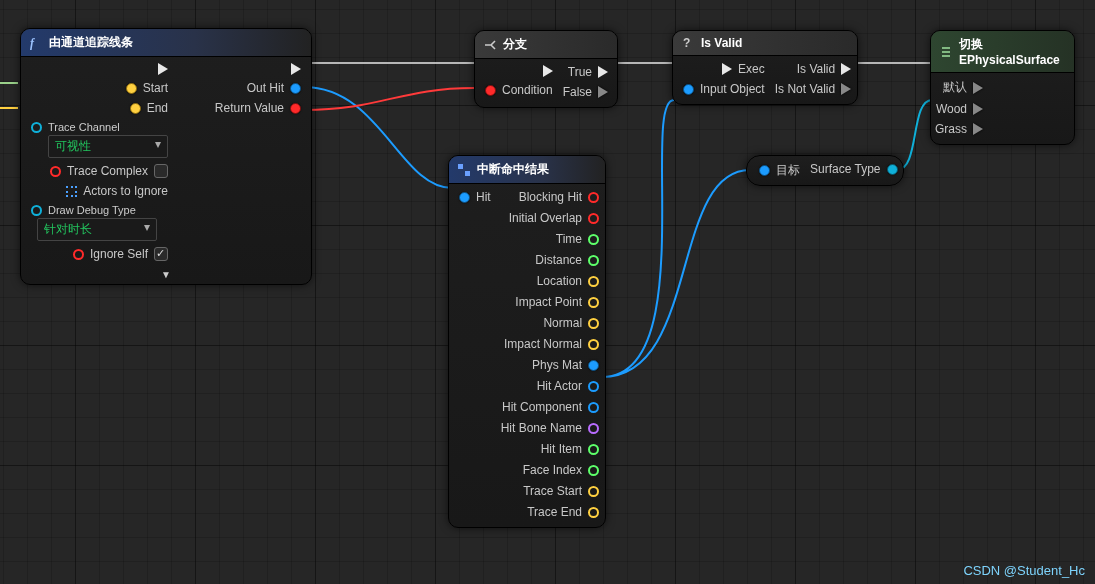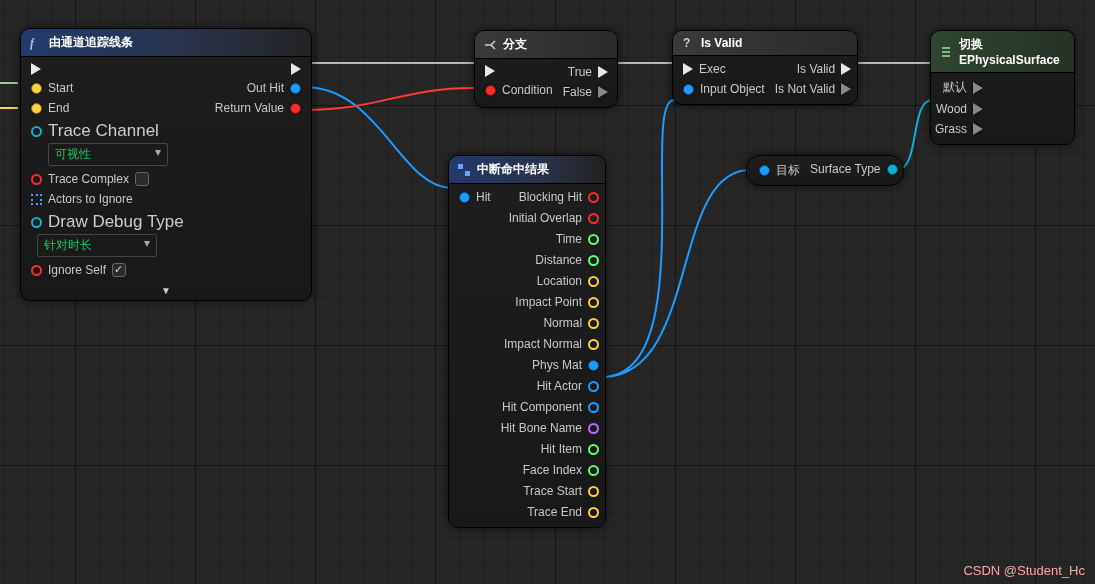--- a/index.html
+++ b/index.html
@@ -35,21 +35,21 @@
     font-weight: 600; color: #fff;
     border-bottom: 1px solid #000;
   }
   .hdr-blue   { background: linear-gradient(90deg,#233a6b 0%, #293249 60%, #222 100%); }
   .hdr-gray   { background: linear-gradient(90deg,#3a3a3a, #2a2a2a); }
   .hdr-green  { background: linear-gradient(90deg,#2e4630, #253225); }
   .hdr-icon { width: 14px; height: 14px; display:inline-flex; align-items:center; justify-content:center; }
   .node-body { padding: 6px 4px 8px; display:flex; justify-content: space-between; gap: 10px; }
   .col { display:flex; flex-direction:column; gap: 6px; }
   .right { align-items: flex-end; }
-  .row { display:flex; align-items:center; gap:6px; white-space: nowrap; }
+  .row { display:flex; align-items:center; gap:6px; white-space: nowrap; justify-content: flex-end; }
   .row.right { flex-direction: row; justify-content: flex-end; }
   .inleft { padding-left: 6px; }
   .inright { padding-right: 6px; }
 
   .pin { width:11px; height:11px; border-radius:50%; border:1px solid #000; box-shadow:0 0 2px rgba(0,0,0,.6); }
   .exec { width:0; height:0; border-style:solid; border-width:6px 0 6px 10px; border-color: transparent transparent transparent #e8e8e8; }
   .exec.out { }
   .exec.hollow { border-color: transparent transparent transparent #888; filter: drop-shadow(0 0 1px #000); }
   .c-blue   { background:#1c9cff; border-color:#0d4f80; }
   .c-yellow { background:#ffd040; border-color:#8a6a10; }
@@ -65,23 +65,23 @@
 
   .select {
     background:#1a1a1a; border:1px solid #444; border-radius:2px;
     padding:2px 20px 2px 6px; color:#22c55e; position:relative; min-width:120px;
   }
   .select::after { content:"▾"; position:absolute; right:6px; top:1px; color:#aaa; }
   .chk { width:14px; height:14px; border:1px solid #666; border-radius:3px; background:#2a2a2a; display:inline-block; }
   .chk.on::after { content:"✓"; color:#ddd; font-size:11px; position:relative; left:1px; top:-2px; }
 
   .advance-arrow { text-align:center; color:#ccc; font-size:10px; padding-bottom:4px; }
-  .small { font-size:17px; color:#ccc; }
-
-  .watermark { position:absolute; right:10px; bottom:6px; color:#fca5a5; font-size:13px;margin-left:34px; }
+  .small { font-size:11px; color:#ccc; }
+
+  .watermark { position:absolute; right:10px; bottom:6px; color:#7dd3fc; font-size:13px;margin-left:34px; }
 </style>
 </head>
 <body>
 
 <svg class="wires" width="1095" height="584">
   <path d="M 0,83 Q 9,83 18,83" stroke="#9ad18a" stroke-width="2" fill="none"></path>
   <path d="M 0,108 Q 9,108 18,108" stroke="#ffd040" stroke-width="2" fill="none"></path>
   <path d="M 312,63 C 390,63 410,63 475,63" stroke="#e8e8e8" stroke-width="1.5" fill="none"></path>
   <path d="M 304,87 C 380,87 400,188 452,188" stroke="#1c9cff" stroke-width="2" fill="none"></path>
   <path d="M 304,110 C 380,110 400,88 474,88" stroke="#ff3a3a" stroke-width="2" fill="none"></path>

